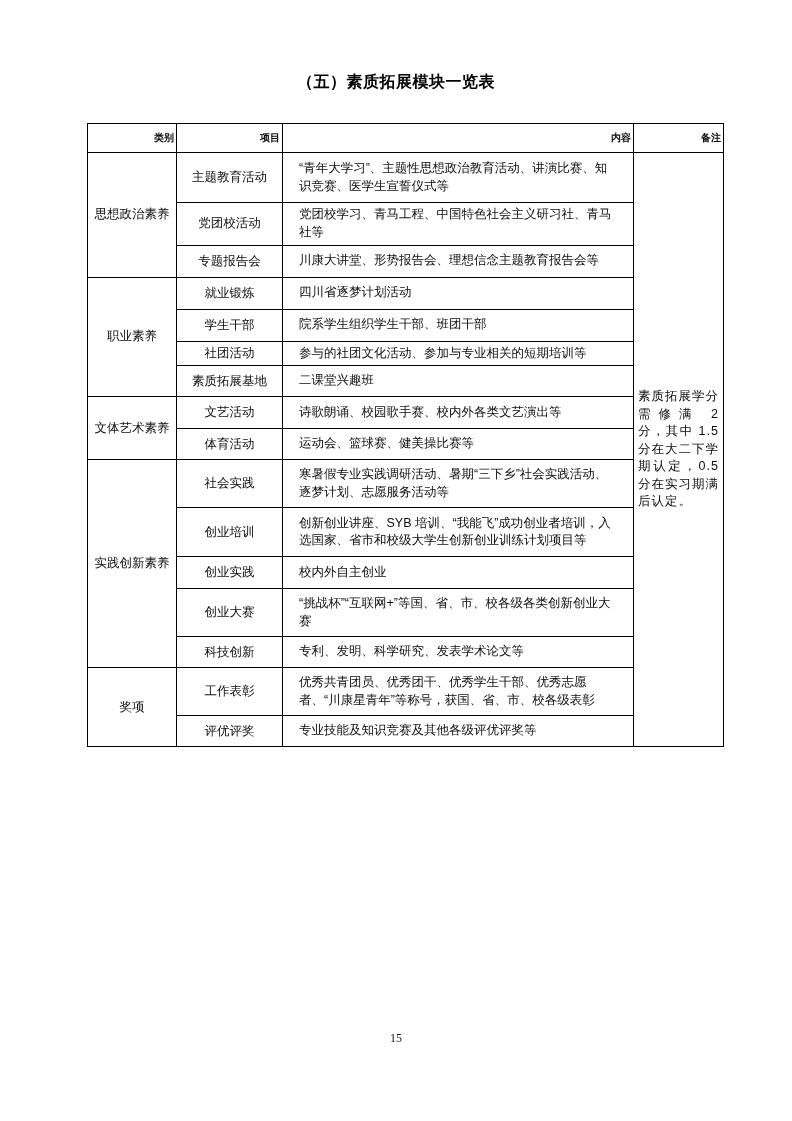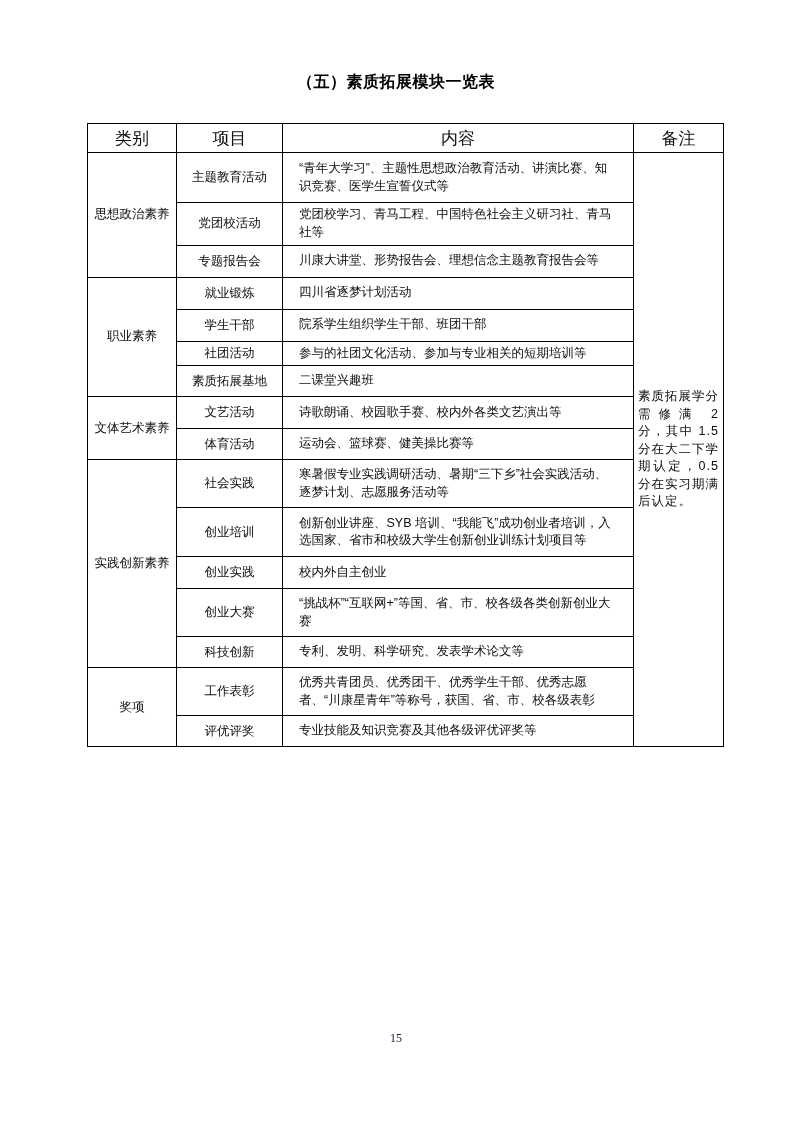--- a/index.html
+++ b/index.html
@@ -36,23 +36,23 @@
   }
   table.module-table th,
   table.module-table td {
     border: 1px solid #000000;
     font-size: 12.5px;
     color: #0d0d0d;
     vertical-align: middle;
     overflow: hidden;
   }
   table.module-table th {
-    font-weight: normal;
-    font-size: 17px;
-    text-align: center;
+    font-weight: bold;
+    font-size: 10px;
+    text-align: right;
     padding: 2px;
   }
   td.cat-cell {
     text-align: center;
     padding: 0 2px;
     font-size: 12.5px;
   }
   td.proj-cell {
     text-align: center;
     padding: 0 3px;

